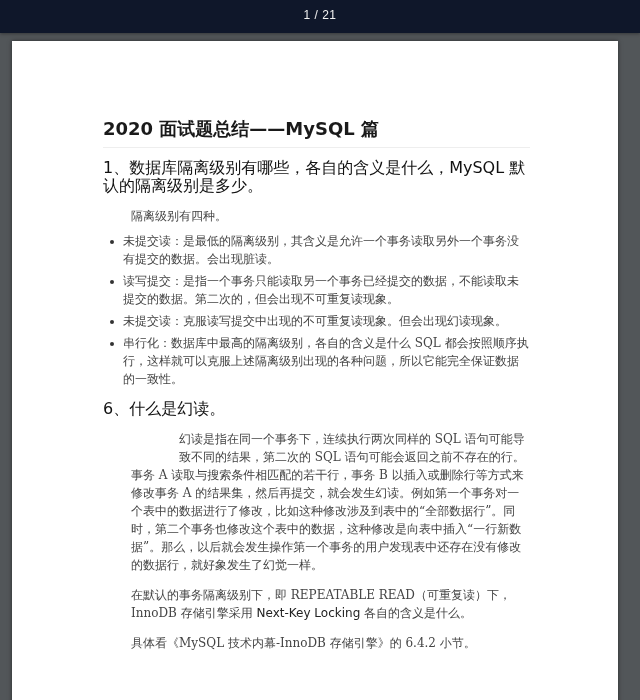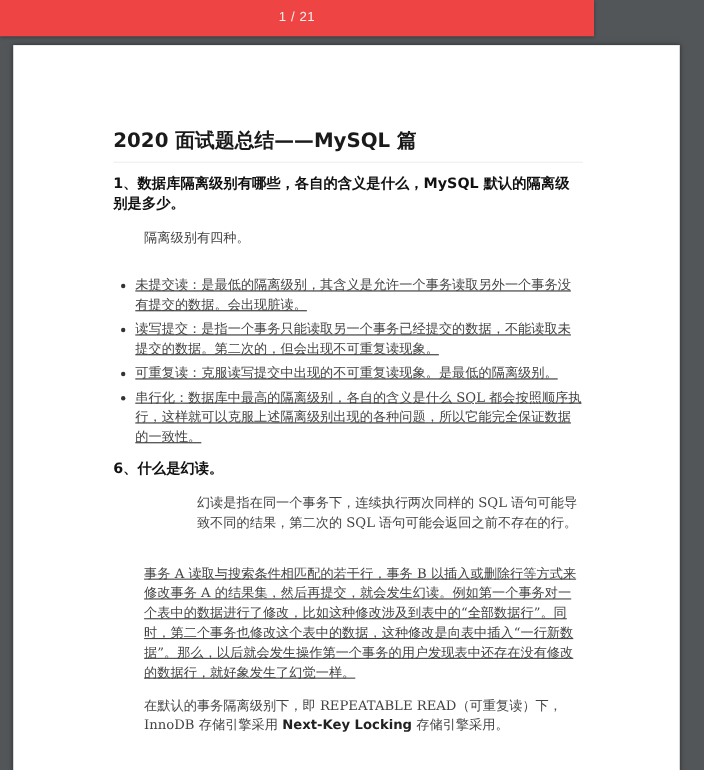--- a/index.html
+++ b/index.html
@@ -10,23 +10,23 @@
       width: 640px;
       height: 700px;
       overflow: hidden;
       background: #525659;
       font-family: "DejaVu Sans", "Liberation Sans", sans-serif;
       position: relative;
     }
     .toolbar {
       position: absolute;
       left: 0; top: 0;
-      width: 540px;
+      width: 640px;
       height: 33px;
-      background: #ef4444;
+      background: #0f172a;
       box-shadow: 0 1px 3px rgba(0,0,0,0.35);
       z-index: 2;
     }
     .page-indicator {
       position: absolute;
       left: 0; right: 0;
       top: 8px;
       text-align: center;
       color: #f1f1f1;
       font-size: 12px;
@@ -63,22 +63,22 @@
       font-family: "DejaVu Sans", "Liberation Sans", sans-serif;
       font-weight: bold;
       font-size: 18px;
       line-height: 24px;
       color: #1a1a1a;
       padding-bottom: 6px;
       border-bottom: 1px solid #eeeeee;
     }
     h2.q {
       font-family: "DejaVu Sans", "Liberation Sans", sans-serif;
-      font-weight: bold;
-      font-size: 13px;
+      font-weight: normal;
+      font-size: 16px;
       line-height: 18px;
       color: #111111;
       margin: 0;
     }
     p.body {
       font-size: 12px;
       line-height: 18px;
       color: #444444;
       margin: 0;
       padding-left: 28px;
@@ -100,55 +100,56 @@
       position: absolute;
       left: -13px;
       top: 8px;
       width: 4px;
       height: 4px;
       border-radius: 50%;
       background: #333333;
     }
     strong.kw {
       font-family: "DejaVu Sans", "Liberation Sans", sans-serif;
-      font-weight: bold;
+      font-weight: normal;
       color: #222222;
     }
   </style>
 </head>
 <body>
 
 <div class="toolbar">
   <div class="page-indicator">1 / 21</div>
 </div>
 
 <div class="viewer">
   <div class="page">
     <div class="content">
 
       <h1 class="doc-title">2020 面试题总结——MySQL 篇</h1>
 
       <h2 class="q" style="margin-top:11px;">1、数据库隔离级别有哪些，各自的含义是什么，MySQL 默认的隔离级别是多少。</h2>
 
       <p class="body" style="margin-top:12px;">隔离级别有四种。</p>
 
-      <ul class="levels" style="margin-top:25px;text-decoration:underline;">
+      <ul class="levels" style="margin-top:7px;">
         <li>未提交读：是最低的隔离级别，其含义是允许一个事务读取另外一个事务没有提交的数据。会出现脏读。</li>
         <li>读写提交：是指一个事务只能读取另一个事务已经提交的数据，不能读取未提交的数据。第二次的，但会出现不可重复读现象。</li>
-        <li>可重复读：克服读写提交中出现的不可重复读现象。是最低的隔离级别。</li>
+        <li>未提交读：克服读写提交中出现的不可重复读现象。但会出现幻读现象。</li>
         <li>串行化：数据库中最高的隔离级别，各自的含义是什么 SQL 都会按照顺序执行，这样就可以克服上述隔离级别出现的各种问题，所以它能完全保证数据的一致性。</li>
       </ul>
 
 
       <h2 class="q" style="margin-top:12px;">6、什么是幻读。</h2>
 
       <p class="body" style="margin-top:12px;margin-left:48px;">幻读是指在同一个事务下，连续执行两次同样的 SQL 语句可能导致不同的结果，第二次的 SQL 语句可能会返回之前不存在的行。</p>
 
-      <p class="body" style="margin-top:28px;text-decoration:underline;">事务 A 读取与搜索条件相匹配的若干行，事务 B 以插入或删除行等方式来修改事务 A 的结果集，然后再提交，就会发生幻读。例如第一个事务对一个表中的数据进行了修改，比如这种修改涉及到表中的“全部数据行”。同时，第二个事务也修改这个表中的数据，这种修改是向表中插入“一行新数据”。那么，以后就会发生操作第一个事务的用户发现表中还存在没有修改的数据行，就好象发生了幻觉一样。</p>
+      <p class="body" style="margin-top:0;">事务 A 读取与搜索条件相匹配的若干行，事务 B 以插入或删除行等方式来修改事务 A 的结果集，然后再提交，就会发生幻读。例如第一个事务对一个表中的数据进行了修改，比如这种修改涉及到表中的“全部数据行”。同时，第二个事务也修改这个表中的数据，这种修改是向表中插入“一行新数据”。那么，以后就会发生操作第一个事务的用户发现表中还存在没有修改的数据行，就好象发生了幻觉一样。</p>
 
       <p class="body" style="margin-top:12px;">
-        <span>在默认的事务隔离级别下，即 REPEATABLE READ（可重复读）下，InnoDB 存储引擎采用 </span><strong class="kw">Next-Key Locking</strong><span> 存储引擎采用。</span>
+        <span>在默认的事务隔离级别下，即 REPEATABLE READ（可重复读）下，InnoDB 存储引擎采用 </span><strong class="kw">Next-Key Locking</strong><span> 各自的含义是什么。</span>
       </p>
 
+      <p class="body" style="margin-top:12px;">具体看《MySQL 技术内幕-InnoDB 存储引擎》的 6.4.2 小节。</p>
 
     </div>
   </div>
 </div>
 
 </body></html>

